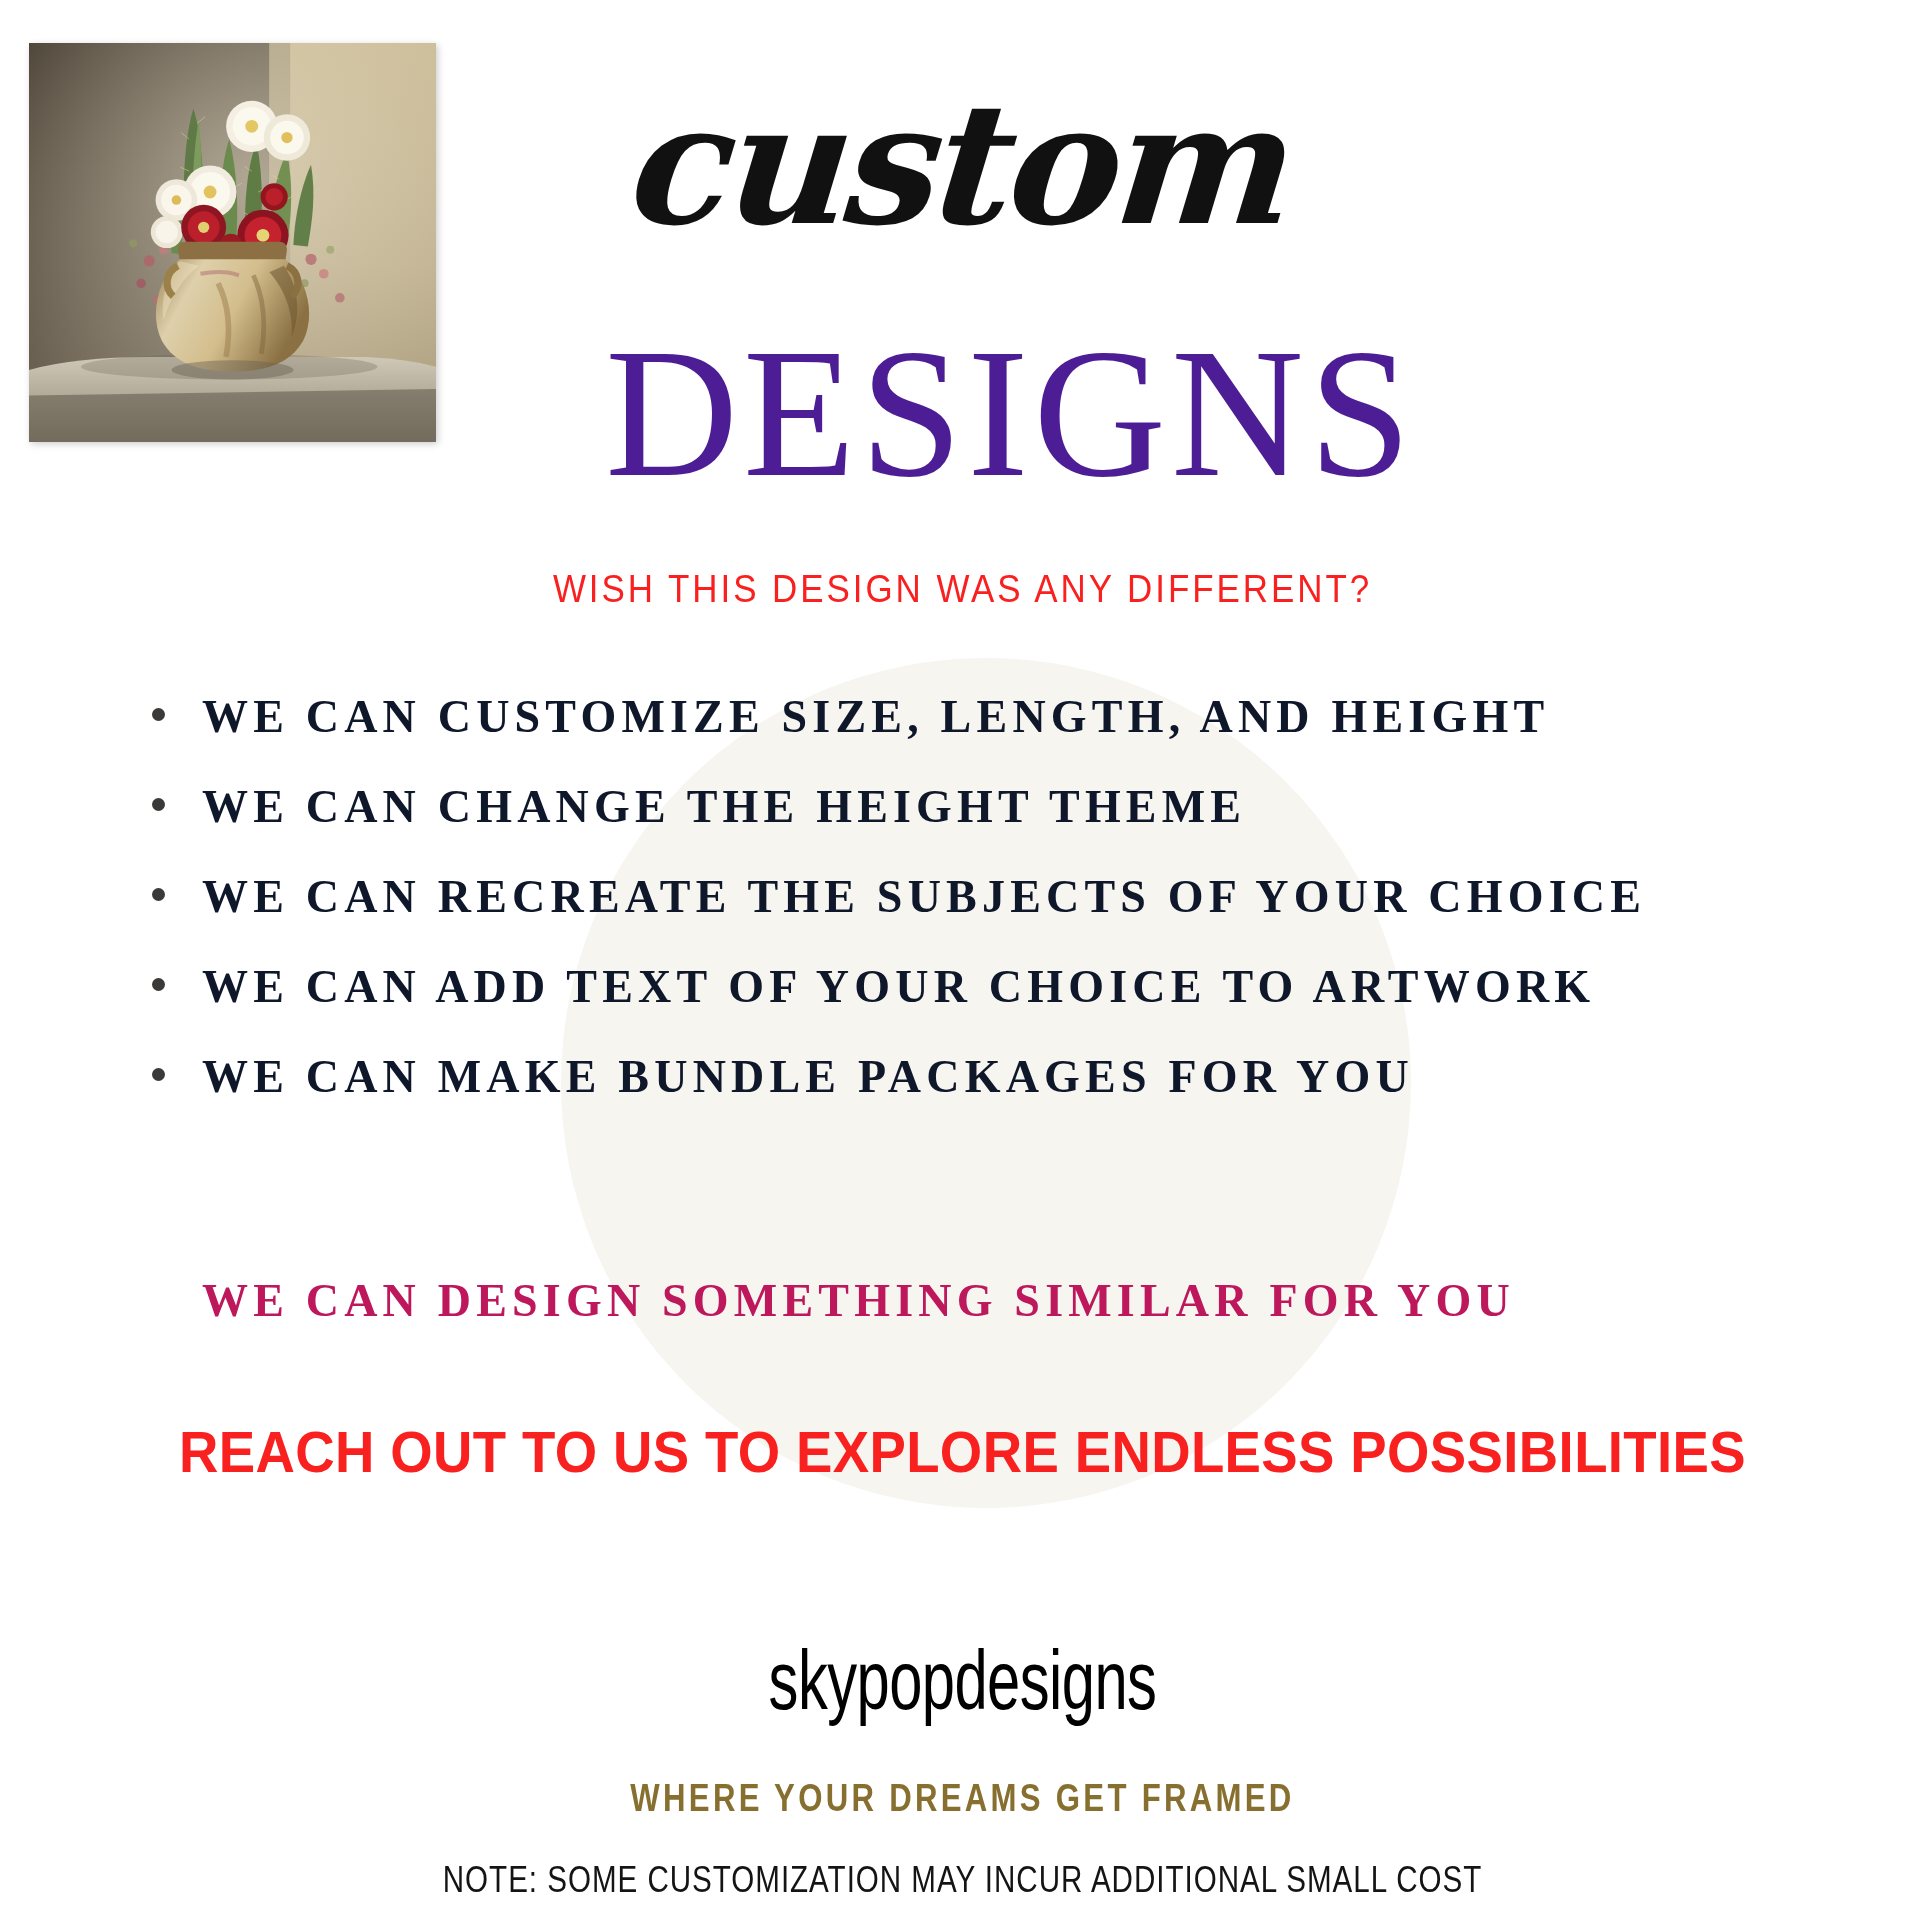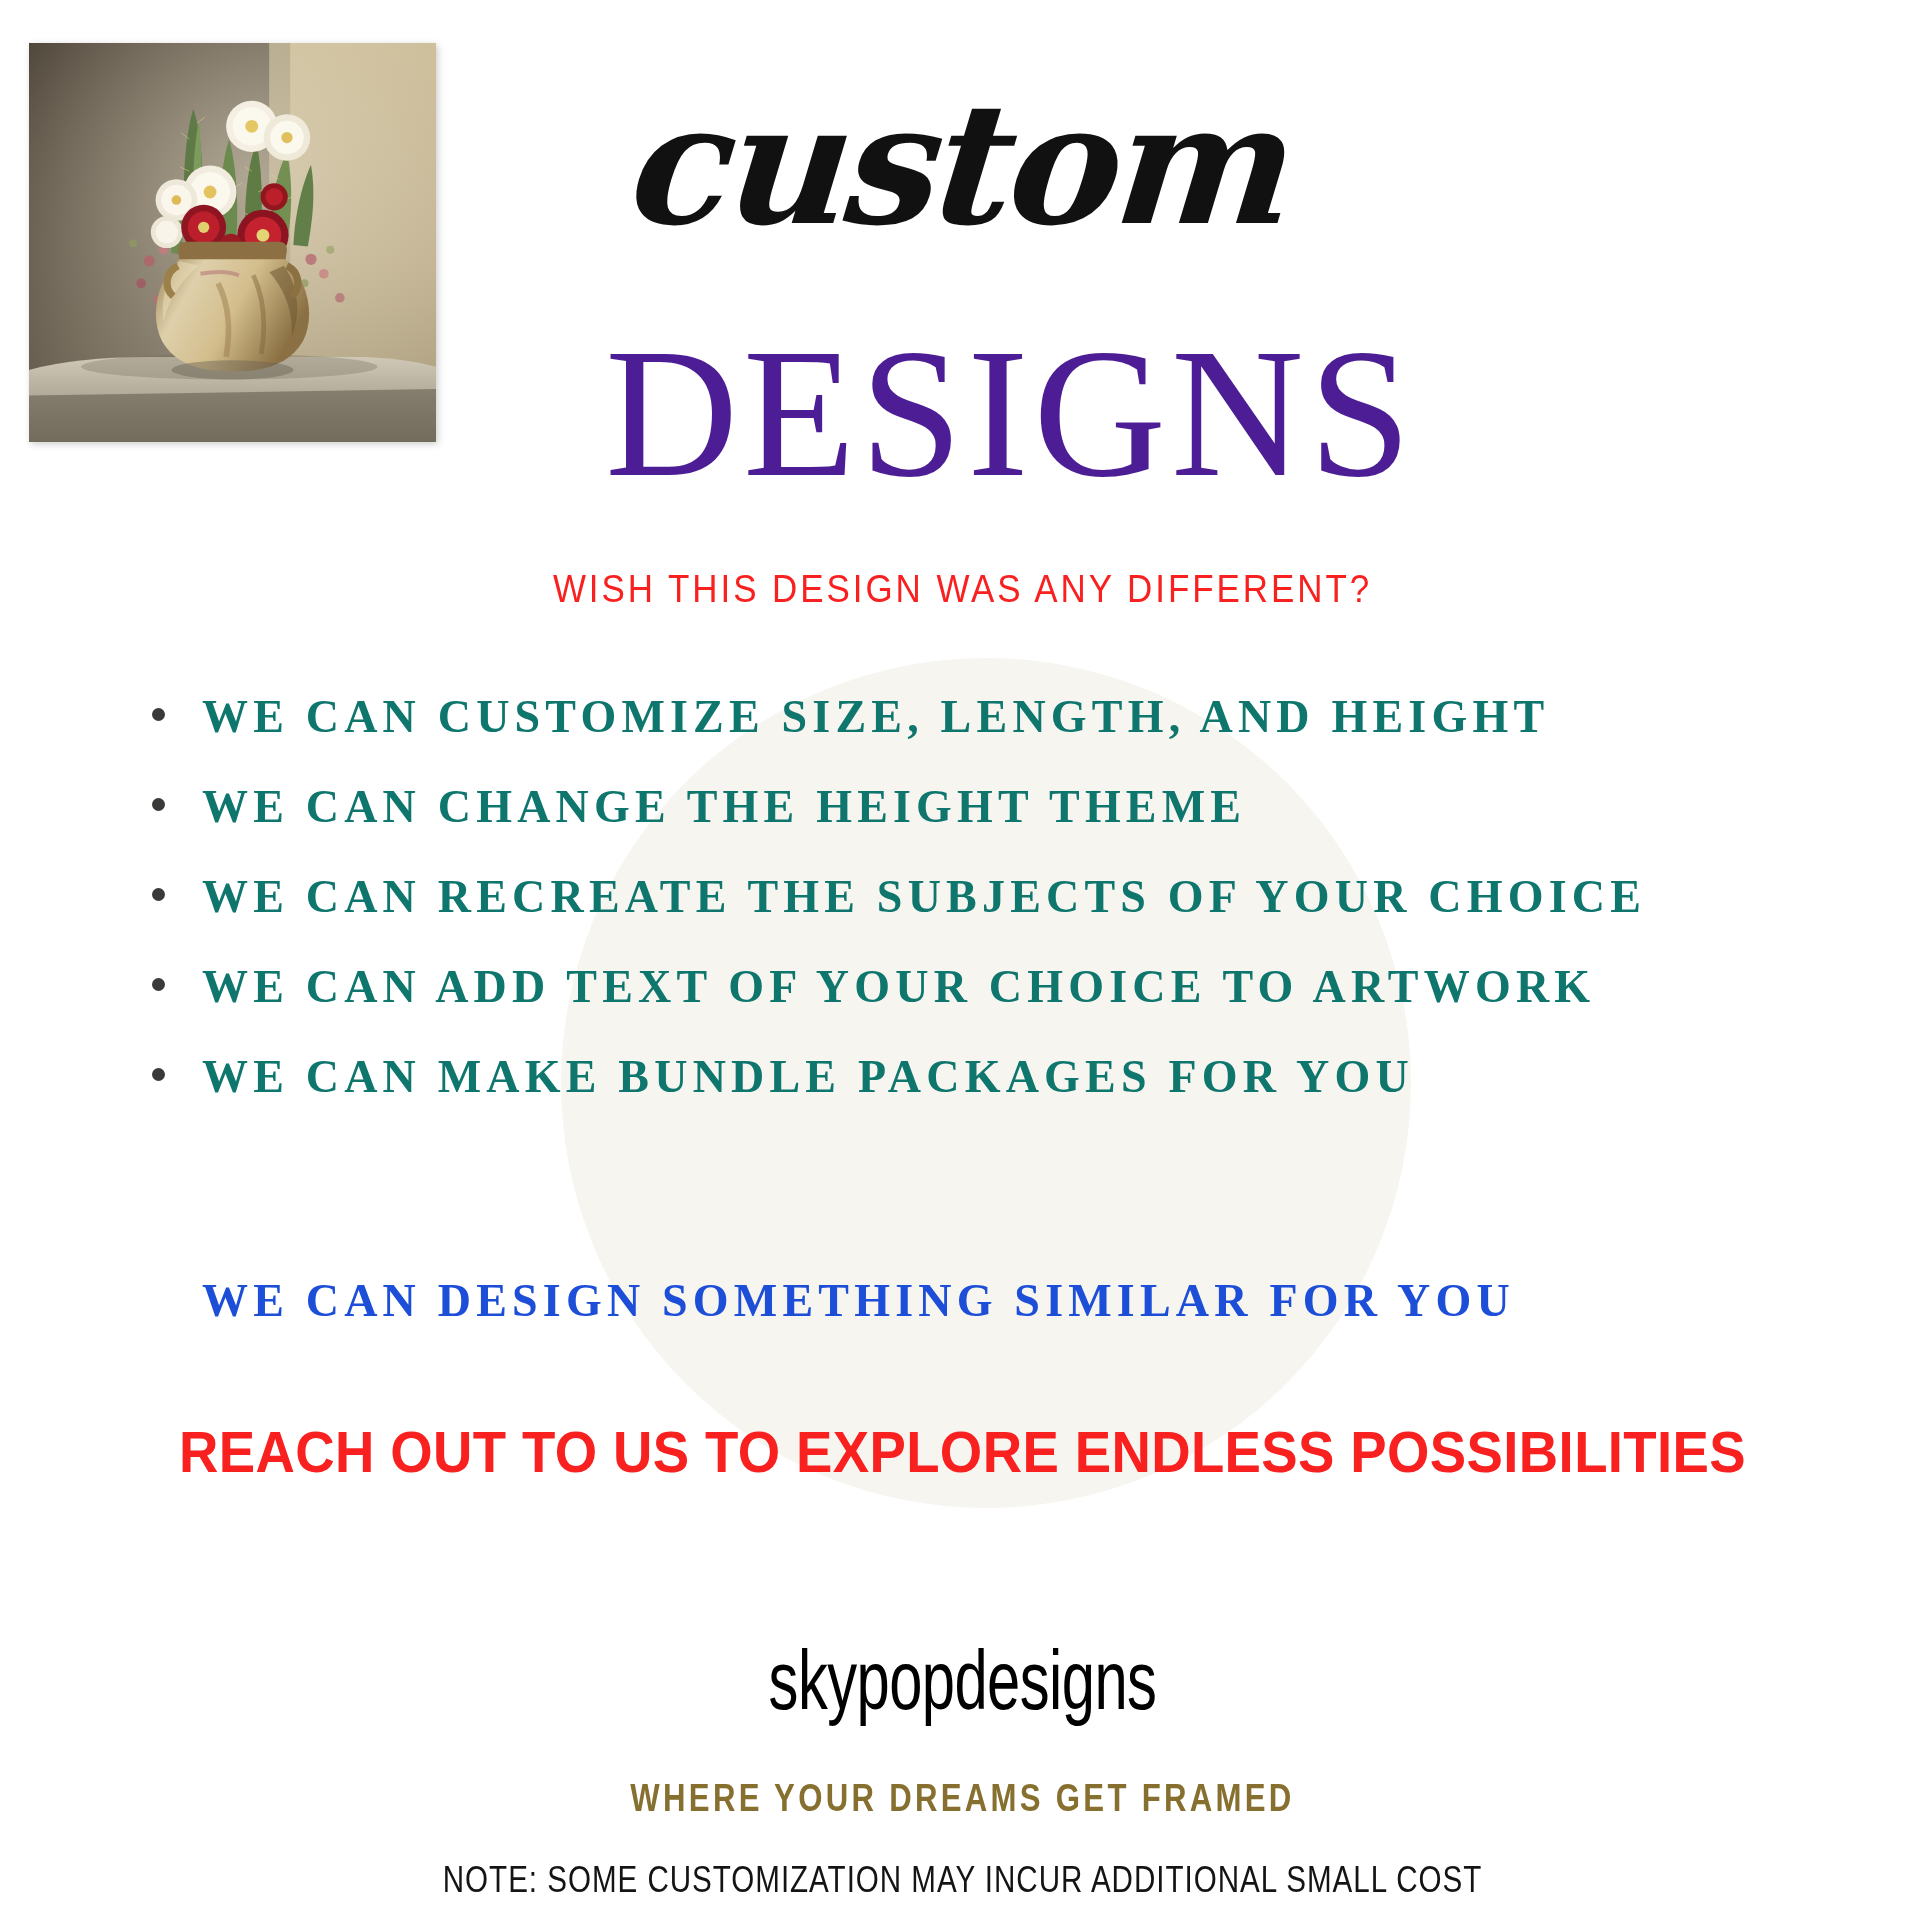--- a/index.html
+++ b/index.html
@@ -98,21 +98,21 @@
     margin: 0;
     padding: 0;
   }
   #feature-list li {
     display: flex;
     align-items: baseline;
     height: 90px;
     font-family: "Liberation Serif", serif;
     font-size: 46px;
     font-weight: 700;
-    color: #0f766e;
+    color: #0f172a;
     letter-spacing: 5.2px;
     white-space: nowrap;
   }
   #feature-list li .dot {
     flex: 0 0 auto;
     width: 13px;
     height: 13px;
     border-radius: 50%;
     background: #3c3a38;
     margin-right: 37px;
@@ -121,21 +121,21 @@
   }
 
   #sub-line {
     position: absolute;
     left: 202px;
     top: 1274px;
     z-index: 3;
     font-family: "Liberation Serif", serif;
     font-size: 46px;
     font-weight: 700;
-    color: #1d4ed8;
+    color: #be185d;
     letter-spacing: 5.2px;
     white-space: nowrap;
     text-align: right;
   }
 
   
   #reach-out {
     position: absolute;
     left: 0; right: 0;
     top: 1418px;

